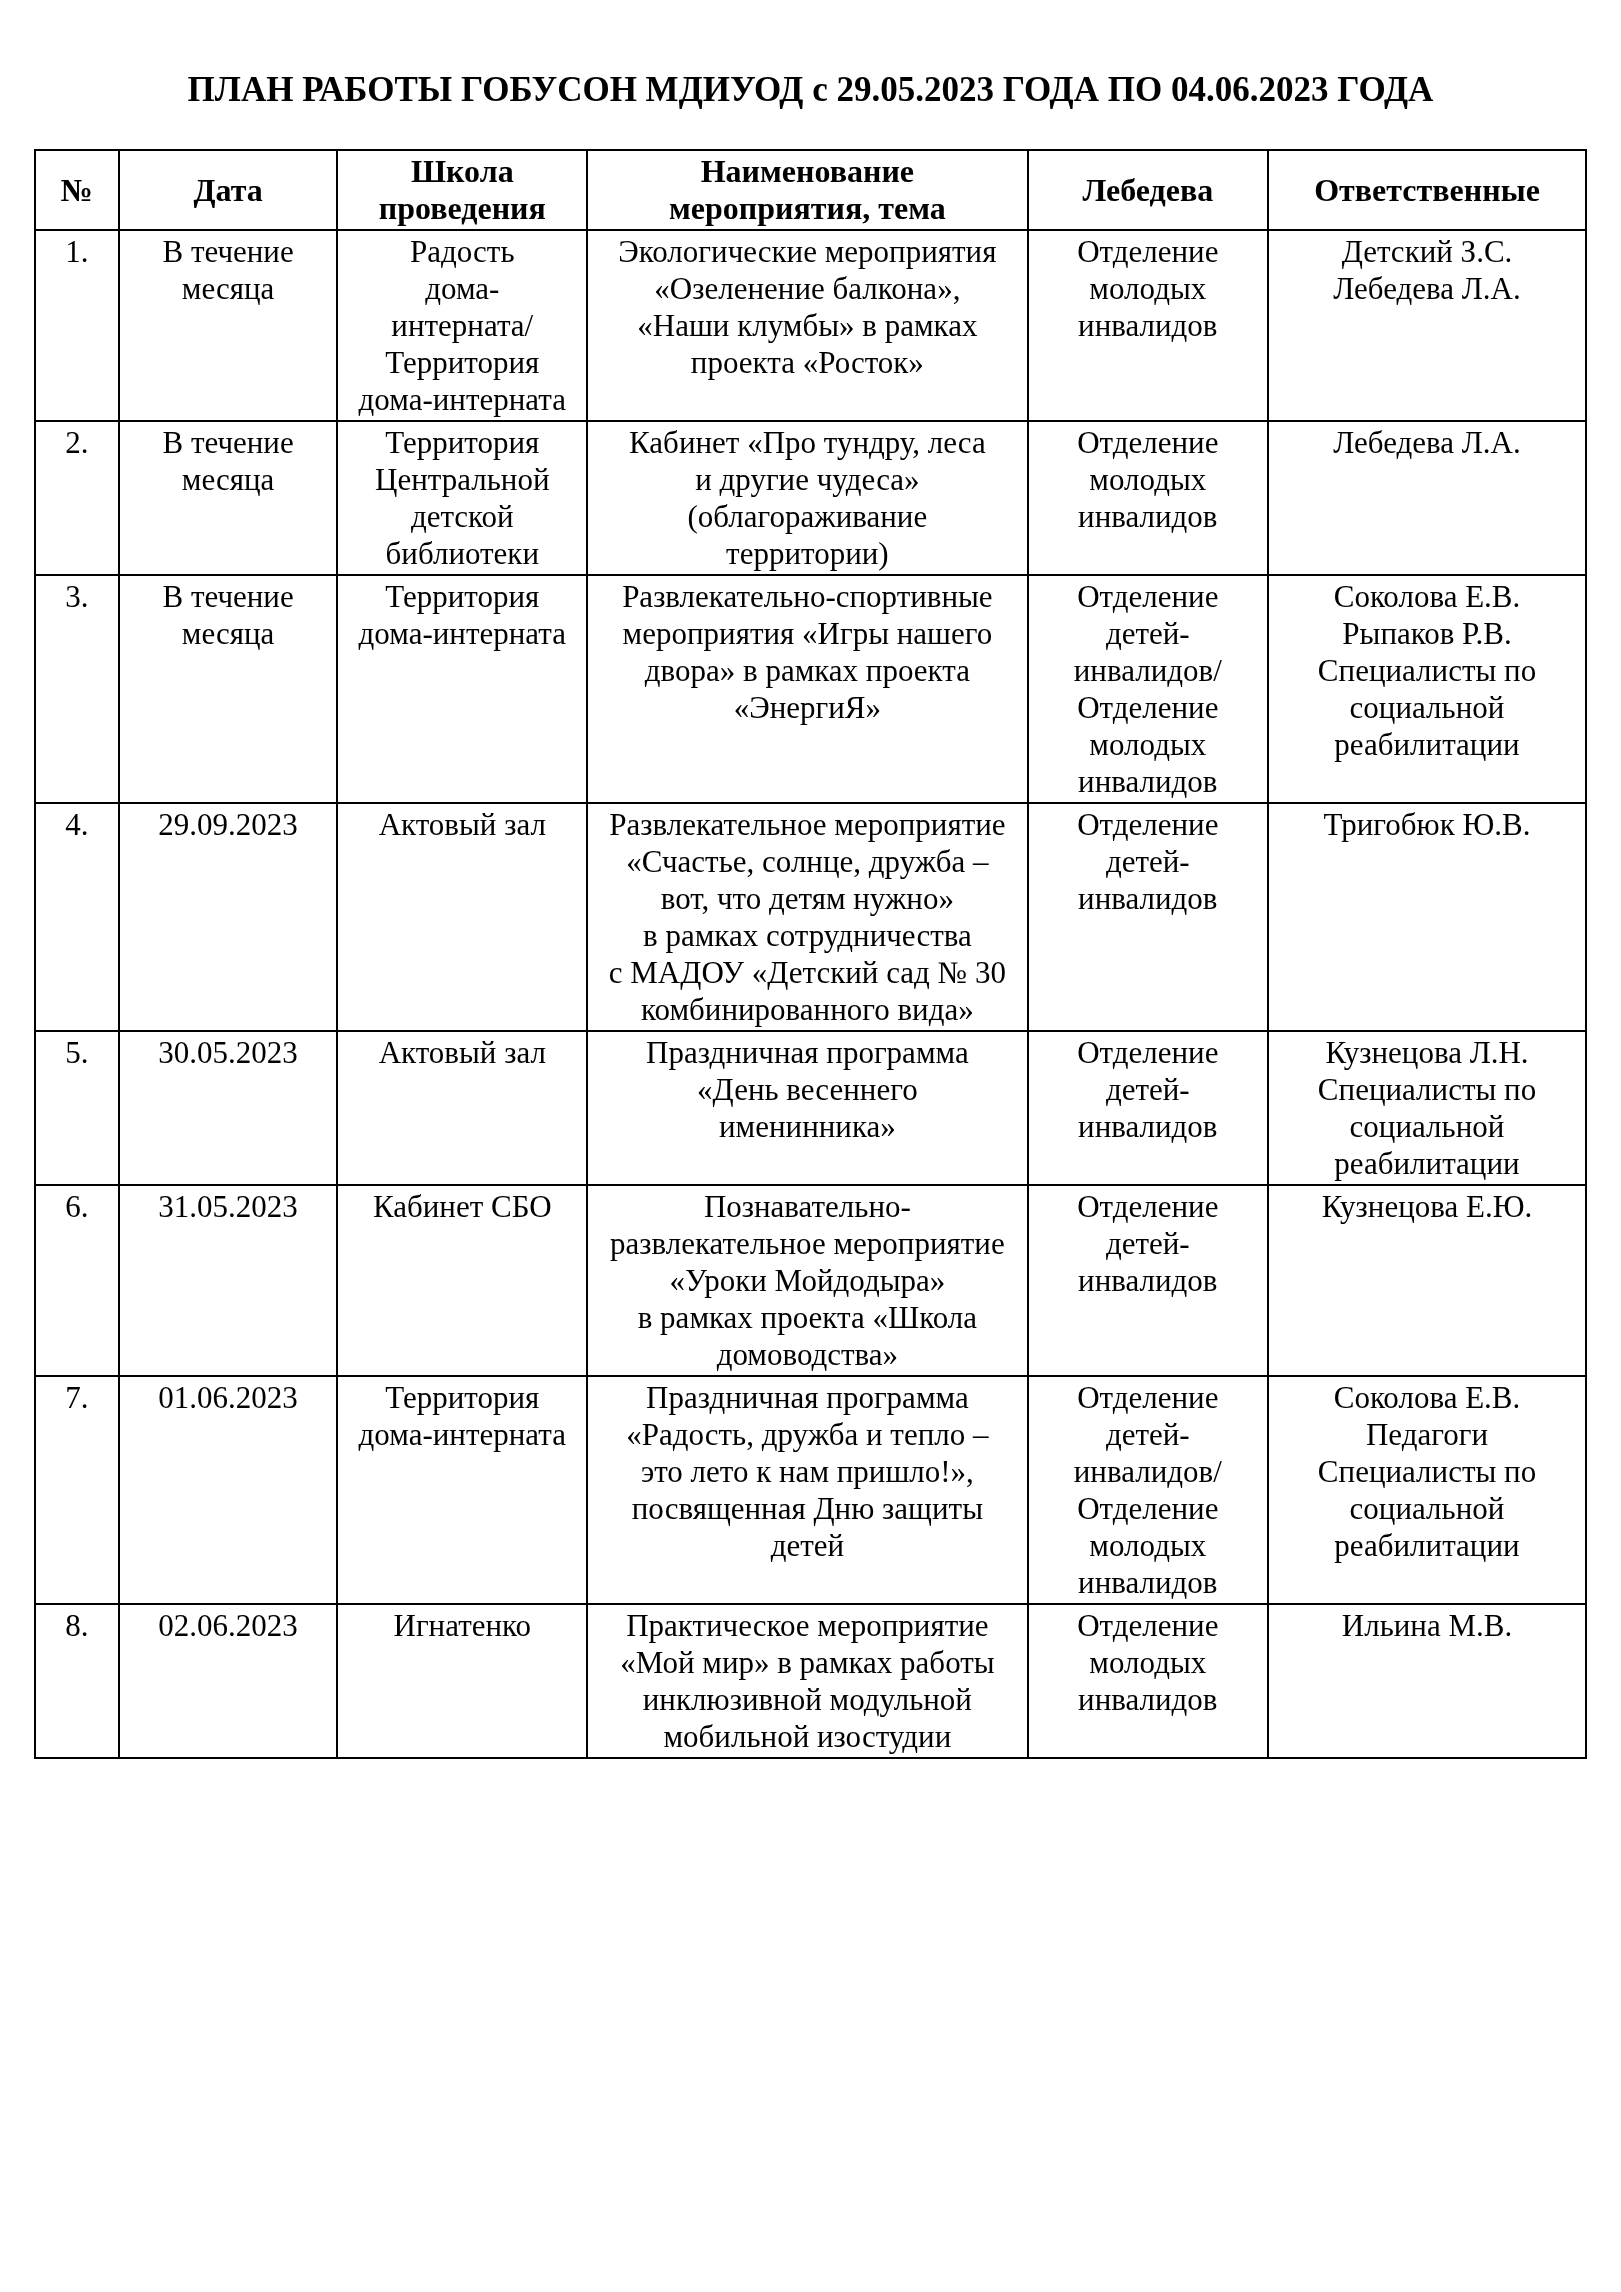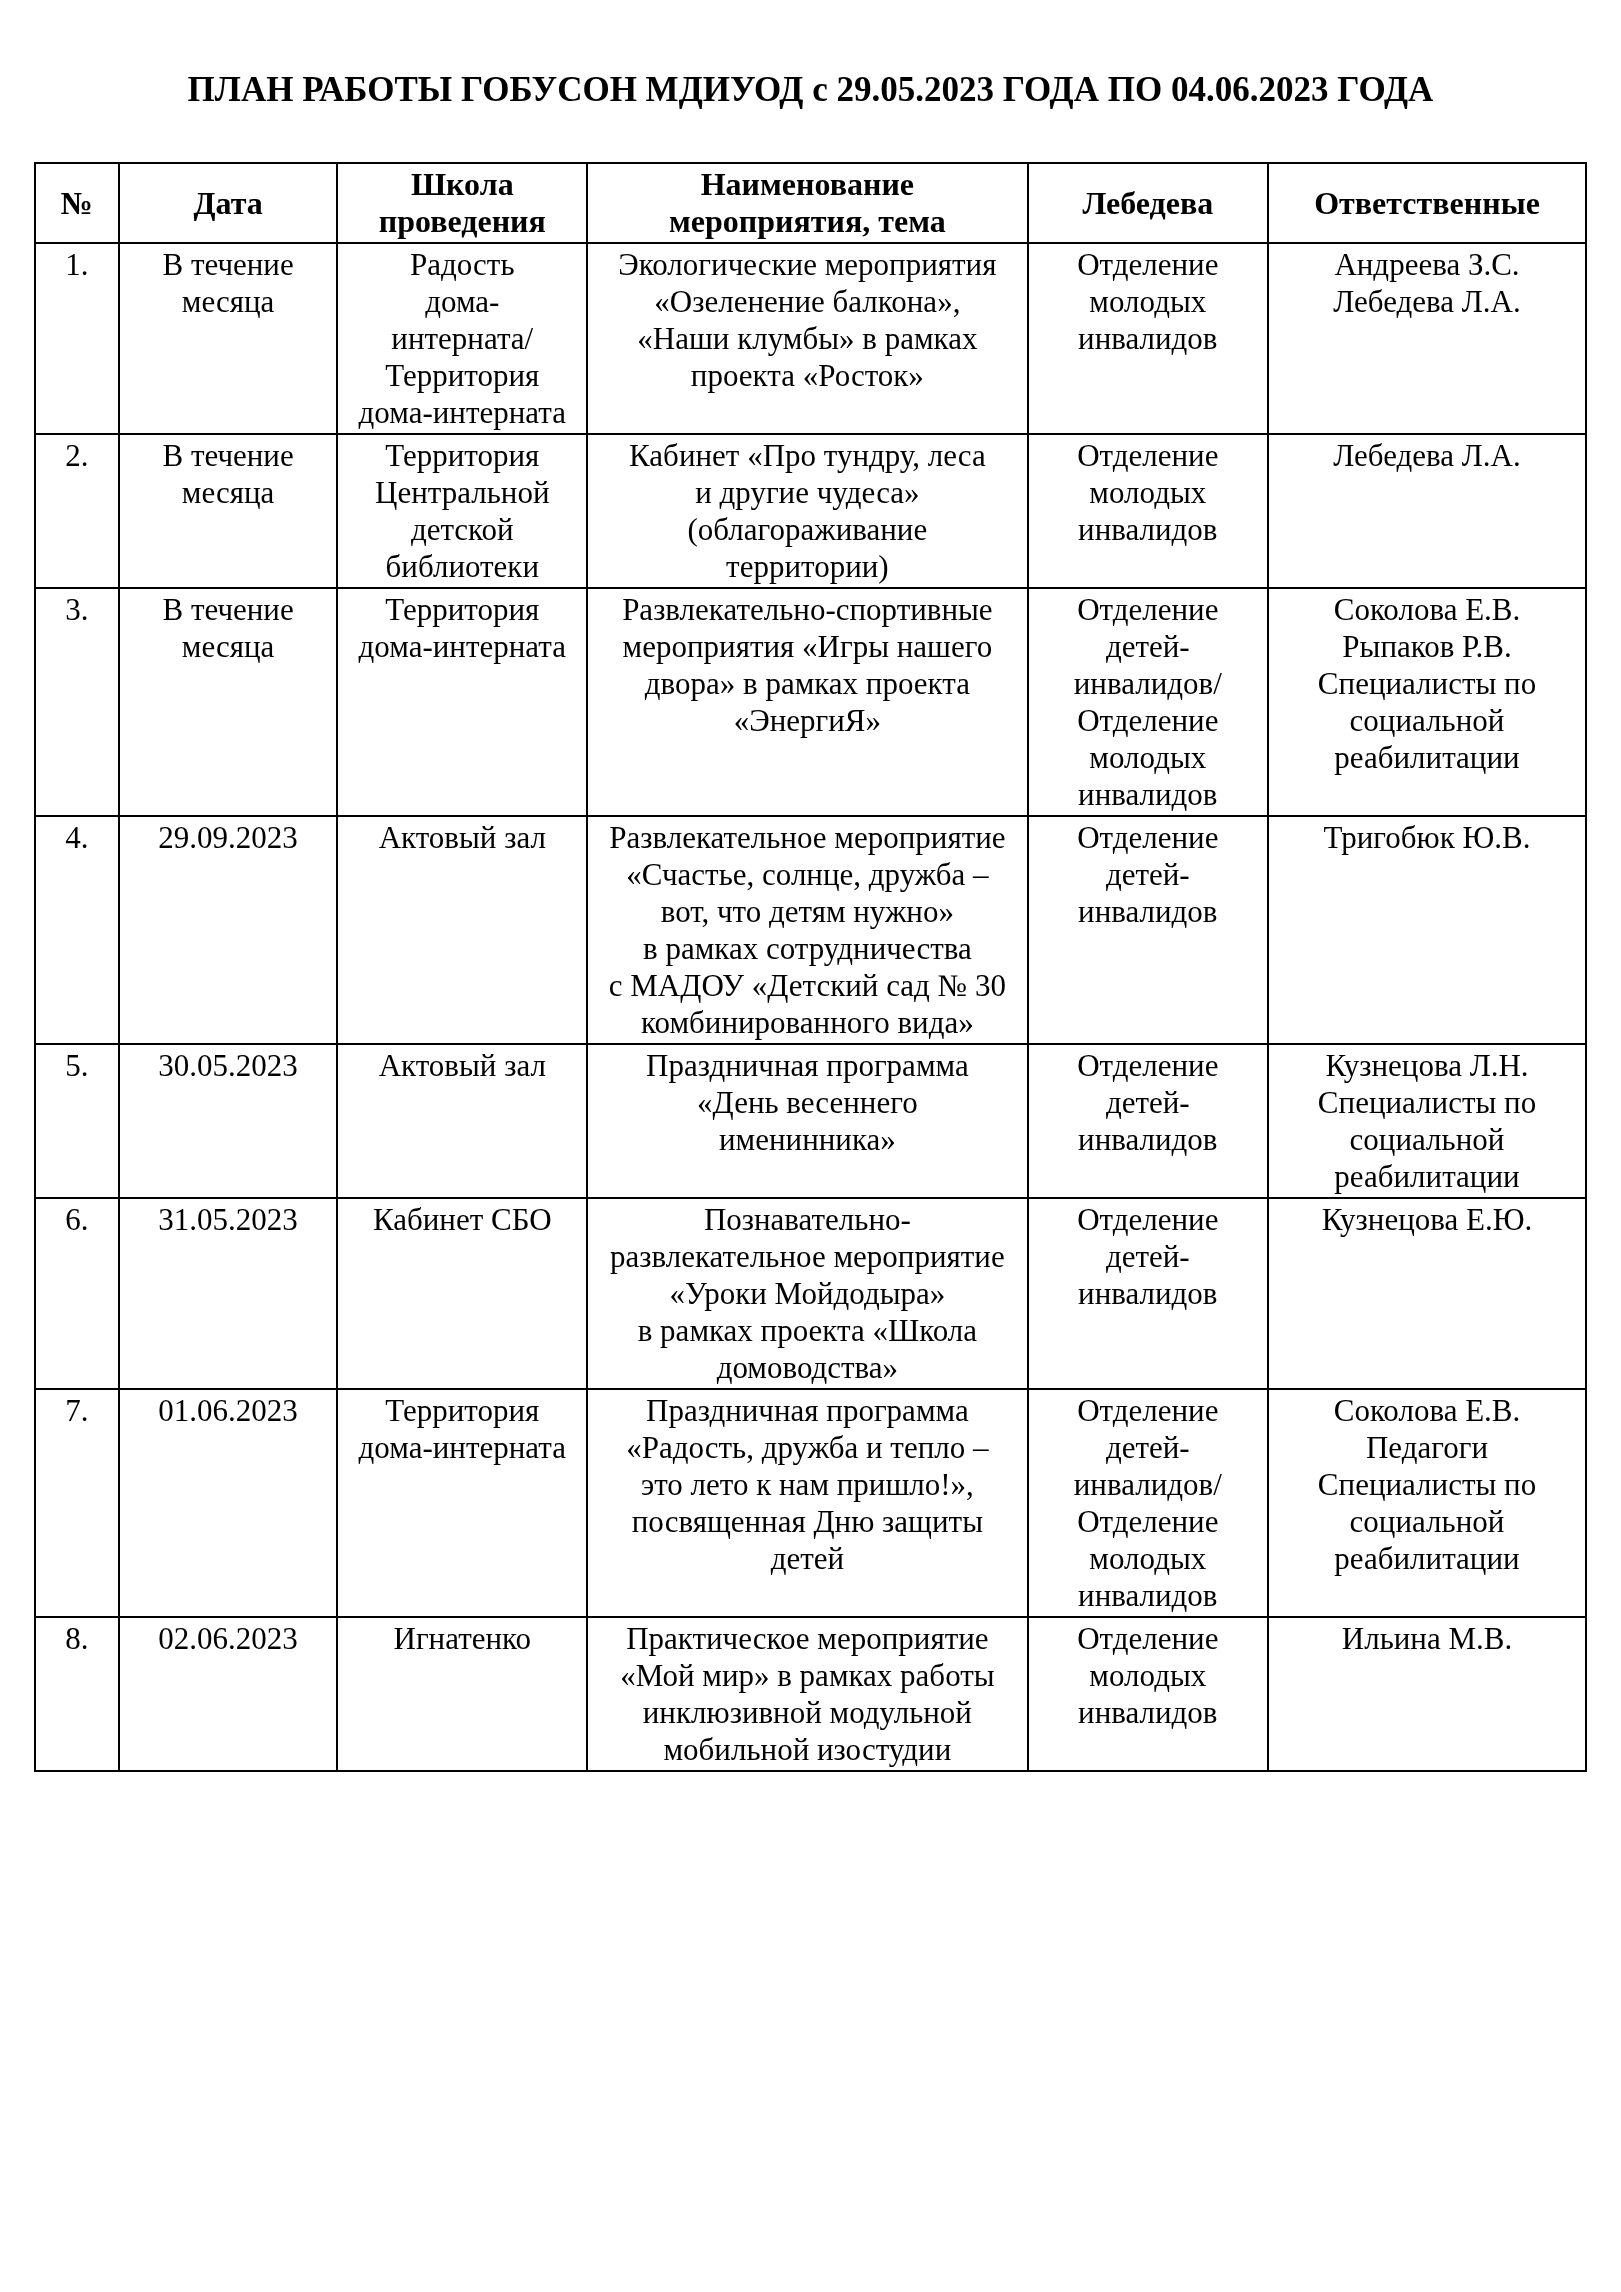--- a/index.html
+++ b/index.html
@@ -9,21 +9,21 @@
     width: 1621px;
     height: 2293px;
     background: #ffffff;
     color: #000000;
     font-family: "Liberation Serif", "DejaVu Serif", serif;
     padding-top: 69px;
     overflow: hidden;
   }
   .doc-title {
     width: 1553px;
-    margin: 0 auto 51px auto;
+    margin: 0 auto 38px auto;
     text-align: center;
     font-size: 35px;
     font-weight: bold;
     line-height: 42px;
     white-space: nowrap;
   }
   table.plan {
     width: 1553px;
     margin: 0 auto;
     border-collapse: collapse;
@@ -93,21 +93,21 @@
 интерната/
 Территория
 дома-интерната</td>
         <td>Экологические мероприятия
 «Озеленение балкона»,
 «Наши клумбы» в рамках
 проекта «Росток»</td>
         <td>Отделение
 молодых
 инвалидов</td>
-        <td>Андреева З.С.
+        <td>Детский З.С.
 Лебедева Л.А.</td>
       </tr>
       <tr>
         <td>2.</td>
         <td>В течение
 месяца</td>
         <td>Территория
 Центральной
 детской
 библиотеки</td>

